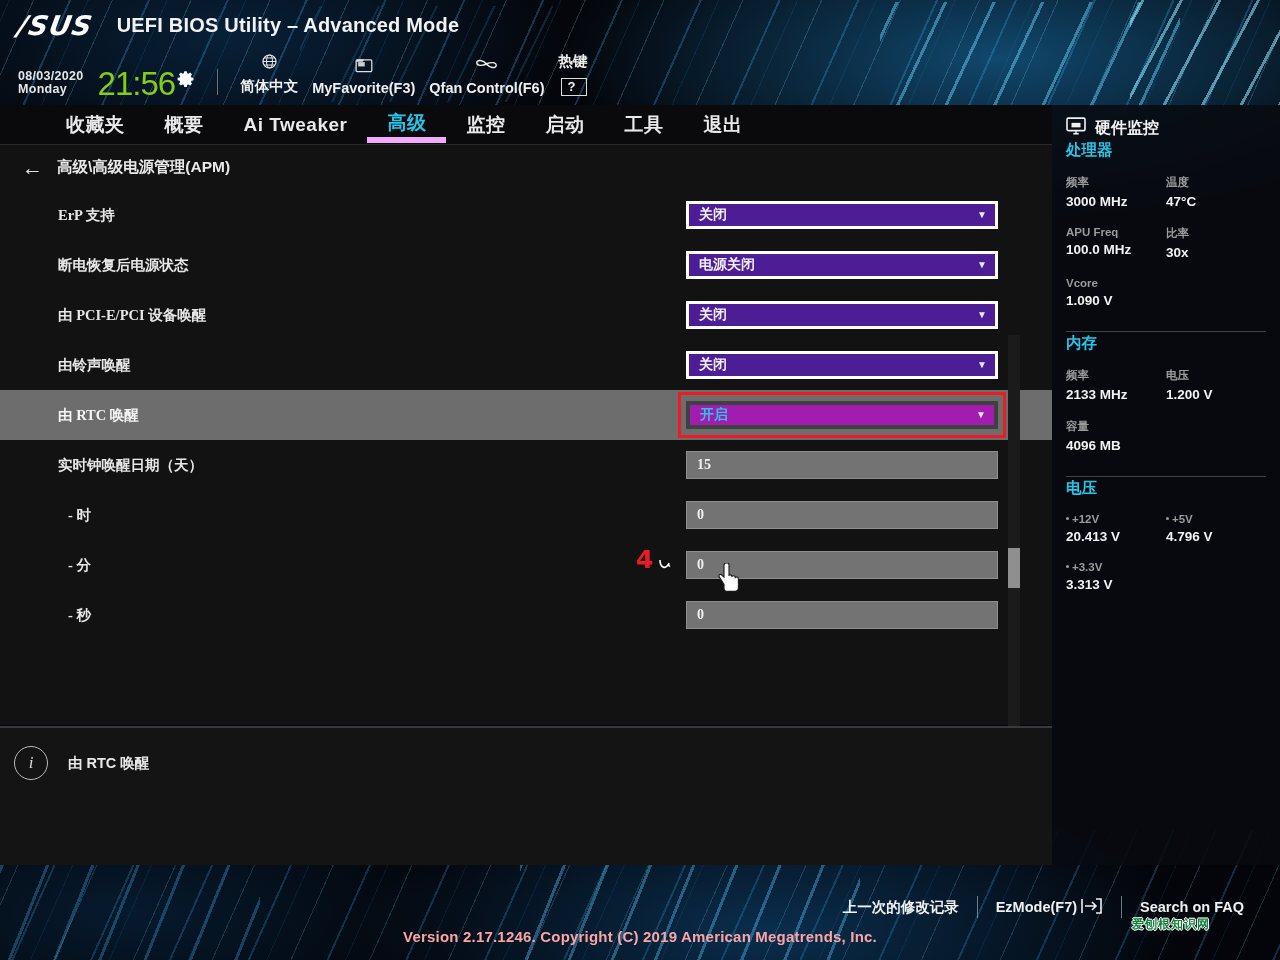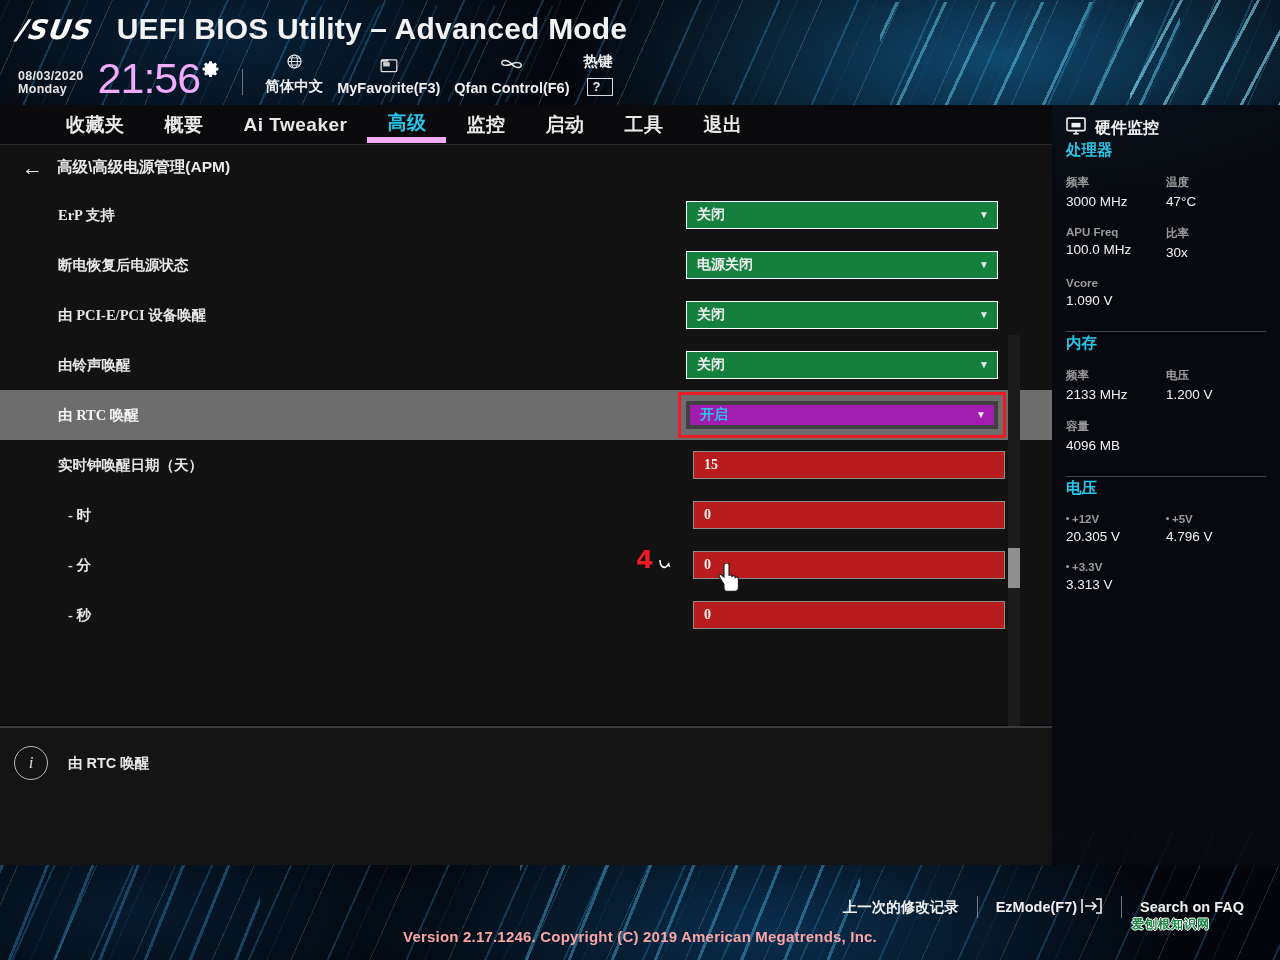--- a/index.html
+++ b/index.html
@@ -52,27 +52,27 @@
   
   .header{position:absolute;left:0;top:0;width:1280px;height:105px;}
   .hdr-top{position:absolute;left:18px;top:12px;display:flex;align-items:center;gap:24px;}
   .asus-logo{
     font-family:"DejaVu Sans",sans-serif;
     font-weight:bold;font-style:italic;font-size:27px;letter-spacing:1px;
     color:#ffffff;
     transform:skewX(-10deg);
     line-height:1;
   }
-  .hdr-title{font-size:30px;font-weight:600;color:#f2f2f2;letter-spacing:.2px;}
+  .hdr-title{font-size:20px;font-weight:600;color:#f2f2f2;letter-spacing:.2px;}
 
   .hdr-second{position:absolute;left:18px;top:52px;display:flex;align-items:flex-end;gap:14px;}
   .dt{display:flex;flex-direction:column;line-height:1.05;font-size:12.5px;color:#e6e6e6;
       font-weight:bold;letter-spacing:.3px;padding-bottom:3px;}
   .clock{display:flex;align-items:flex-start;gap:1px;}
-  .clock .time{font-size:43px;font-weight:300;line-height:.95;color:#f0abfc;letter-spacing:-1px;}
+  .clock .time{font-size:33px;font-weight:300;line-height:.95;color:#84cc16;letter-spacing:-1px;}
   .gear{margin-top:2px;}
   .vsep{width:1px;height:26px;background:#8a9099;opacity:.75;margin:0 8px 4px 8px;}
   .hitem{display:flex;gap:7px;font-size:14.5px;color:#efefef;padding-bottom:3px;font-weight:600;flex-direction:column;}
   .hitem .glyph{display:inline-flex;align-items:center;justify-content:center;}
   .kbox{display:inline-block;border:1.6px solid #dcdcdc;padding:0px 5px;font-size:13px;line-height:16px;margin-left:3px;}
 
   
   .navbar{position:absolute;left:0;top:105px;width:1052px;height:40px;background:#0a0a0c;
           display:flex;align-items:center;}
   .navbar .tabs{display:flex;align-items:center;gap:0px;padding-left:46px;}
@@ -89,25 +89,25 @@
   .rows{position:relative;margin-top:12px;}
   .row{position:relative;height:50px;display:flex;align-items:center;font-family:Liberation Serif, serif;}
   .row .lbl{width:620px;padding-left:58px;font-size:14.5px;color:#e6e6e6;font-weight:600;box-sizing:border-box;}
   .row.indent .lbl{padding-left:68px;}
   .row.sel{background:#6d6d6d;}
   .row.sel .lbl{color:#f4f4f4;}
 
   .ctl{position:absolute;left:686px;top:50%;transform:translateY(-50%);width:312px;height:28px;}
   .field{
     width:100%;height:100%;box-sizing:border-box;
-    background:#15803d;border:1px solid #ffffff;
+    background:#4c1d95;border:3px solid #ffffff;
     display:flex;align-items:center;justify-content:space-between;
     padding:0 8px 0 10px;font-size:14px;color:#f0f0f0;font-weight:600;
   }
-  .field.num{background:#b91c1c;border:1px solid #8e8e8e;justify-content:flex-start;margin-left:7px;}
+  .field.num{background:#737373;border:1px solid #8e8e8e;justify-content:flex-start;}
   .caret{font-size:10px;color:#e9e9e9;line-height:1;}
   .field.open{background:#a21caf;border:4px solid #404040;color:#27c6e8;}
   .redbox{position:absolute;left:-8px;top:-9px;width:328px;height:46px;border:3px solid #ec1b24;box-sizing:border-box;}
 
   .anno-num{position:absolute;left:636px;top:402px;font-size:25px;font-weight:bold;color:#ec1b24;
             font-family:"DejaVu Sans",sans-serif;line-height:1;}
   .anno-arrow{position:absolute;left:658px;top:412px;width:18px;height:16px;}
   .cursor{position:absolute;left:716px;top:418px;width:28px;height:30px;}
 
   
@@ -126,21 +126,21 @@
   
   .side{position:absolute;left:1052px;top:105px;width:228px;height:760px;
         background:rgba(8,10,16,.86);}
   .side-title{display:flex;align-items:center;gap:9px;padding:12px 0 0 14px;}
   .side-title .t{font-size:16px;font-weight:700;color:#f3f3f3;}
   .sect{padding:0 14px;}
   .sect h3{font-size:15.5px;color:#27c6e8;margin:1px 0 14px 0;font-weight:700;}
   .grid2{display:flex;}
   .cell{width:50%;}
   .cell .k{font-size:11.5px;color:#9b9b9b;margin-bottom:4px;font-weight:600;}
-  .cell .v{font-size:13.5px;color:#f2f2f2;font-weight:400;margin-bottom:17px;}
+  .cell .v{font-size:13.5px;color:#f2f2f2;font-weight:700;margin-bottom:17px;}
   .hr{height:1px;background:#3f4348;margin:6px 14px 0 14px;}
   .dot{display:inline-block;width:3px;height:3px;background:#9b9b9b;border-radius:50%;
        vertical-align:middle;margin-right:3px;margin-bottom:2px;}
 
   
   .bottom{position:absolute;left:0;top:890px;width:1280px;height:34px;display:flex;
           align-items:center;justify-content:flex-end;padding-right:18px;box-sizing:border-box;gap:0;}
   .bitem{font-size:14.5px;color:#f0f0f0;font-weight:600;padding:0 18px;display:flex;align-items:center;gap:4px;}
   .bsep{width:1px;height:22px;background:#8d939b;opacity:.8;}
   .version{position:absolute;left:0;top:928px;width:1280px;text-align:center;
@@ -411,21 +411,21 @@
               <div class="v">4096 MB</div>
             </div>
           </div>
         </div>
         <div class="hr"></div>
         <div class="sect">
           <h3>电压</h3>
           <div class="grid2">
             <div class="cell">
               <div class="k"><span class="dot"></span><span>+12V</span></div>
-              <div class="v">20.305 V</div>
+              <div class="v">20.413 V</div>
             </div>
             <div class="cell">
               <div class="k"><span class="dot"></span><span>+5V</span></div>
               <div class="v">4.796 V</div>
             </div>
           </div>
           <div class="grid2">
             <div class="cell">
               <div class="k"><span class="dot"></span><span>+3.3V</span></div>
               <div class="v">3.313 V</div>

